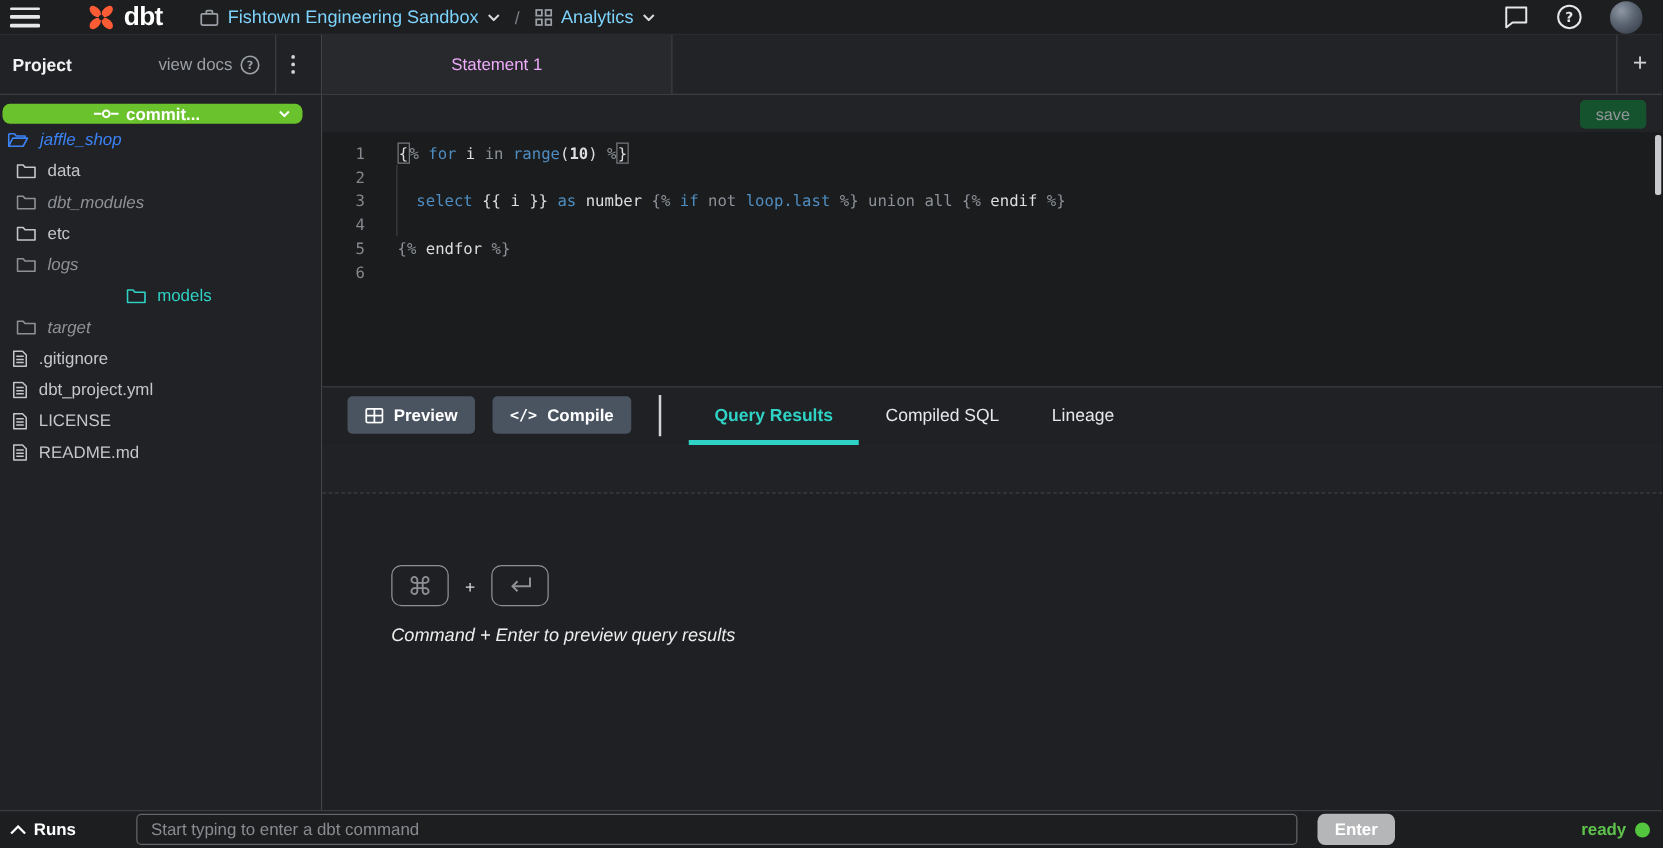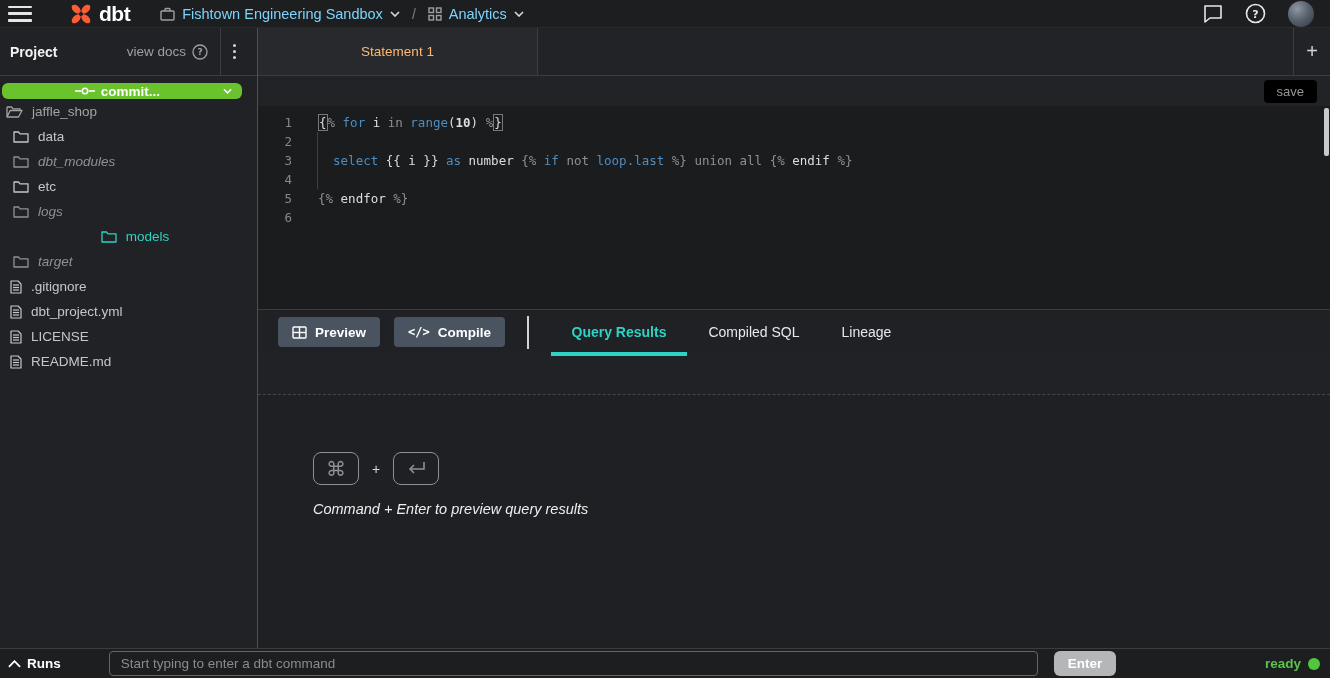--- a/index.html
+++ b/index.html
@@ -37,35 +37,35 @@
   .kebab i { width:3px; height:3px; border-radius:50%; background:#d2d4d6; }
   .commit-wrap { padding:7px 15px 0 2px; }
   .commit-btn { width:100%; height:16px; background:#6ac32d; border:none; border-radius:6px;
     display:flex; align-items:center; color:#fff; font-weight:bold; font-size:13.5px; cursor:pointer; padding:0 10px; }
   .commit-center { flex:1; display:flex; align-items:center; justify-content:center; gap:6px; }
   .branch { padding:10px 2px 12px 2px; font-size:13.5px; color:#e9eaeb; border-bottom:1px solid #3b3d41; margin-bottom:10px; }
   .tree { flex:1; overflow:hidden; }
   .tree-item { height:25px; display:flex; align-items:center; gap:9px; font-size:13.5px;
     color:#c4c7ca; cursor:pointer; padding-left:10px; }
   .tree-item svg { flex:0 0 auto; }
-  .tree-item.root { padding-left:6px; color:#a3a3a3; }
+  .tree-item.root { padding-left:6px; color:#3b82f6;font-style:italic; }
   .tree-item.child { padding-left:13px; }
   .tree-item.ignored { font-style:italic; color:#8d9196; }
   .tree-item.active { color:#2ed3c5;justify-content:center; }
 
   
   .editor-pane { flex:1; display:flex; flex-direction:column; min-width:0; background:#1b1c1e; }
   .tabbar { height:48px; flex:0 0 48px; background:#222326; display:flex; border-bottom:1px solid #3b3d41; }
   .file-tab { width:280px; background:#28292c; border-right:1px solid #3b3d41; display:flex;
-    align-items:center; justify-content:center; color:#fdba74; font-size:13.5px; cursor:pointer; }
+    align-items:center; justify-content:center; color:#f0abfc; font-size:13.5px; cursor:pointer; }
   .newtab { margin-left:auto; width:37px; border-left:1px solid #3b3d41; display:flex; align-items:center;
     justify-content:center; color:#cfd1d3; font-size:20px; font-weight:300; cursor:pointer; }
   .saverow { height:30px; flex:0 0 30px; background:#222326; display:flex; align-items:center;
     justify-content:flex-end; padding-right:13px; }
-  .save-btn { background:#000000; color:#939699; border:none; border-radius:4px; font-size:13px;
+  .save-btn { background:#14532d; color:#939699; border:none; border-radius:4px; font-size:13px;
     padding:4px 13px; cursor:pointer; }
   .code-area { flex:1; position:relative; background:#1b1c1e; padding-top:7px;
     font-family:"DejaVu Sans Mono", monospace; font-size:12.5px; min-height:0; }
   .code-line { display:flex; height:19px; line-height:19px; }
   .ln { width:34px; text-align:right; color:#84888d; flex:0 0 34px; margin-right:26px; }
   .code-text { white-space:pre; color:#dcdee0; }
   .tok-kw { color:#4f8dc0; }
   .tok-cm { color:#8b9197; }
   .tok-p  { color:#dcdee0; }
   .tok-num{ color:#dcdee0; font-weight:bold; }

